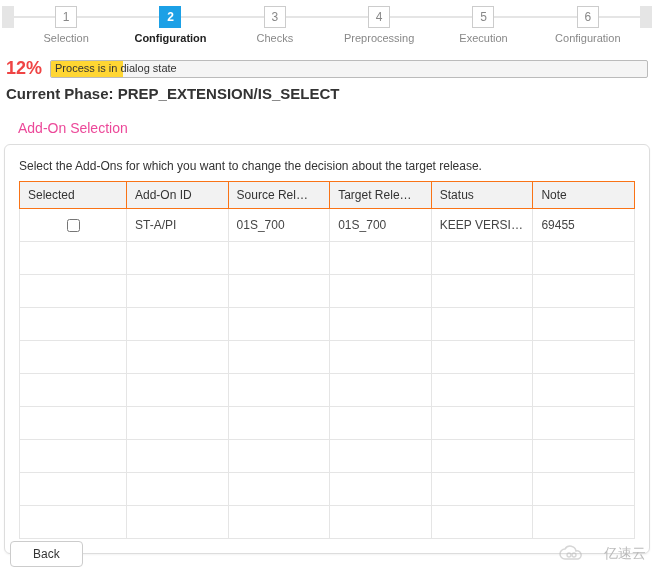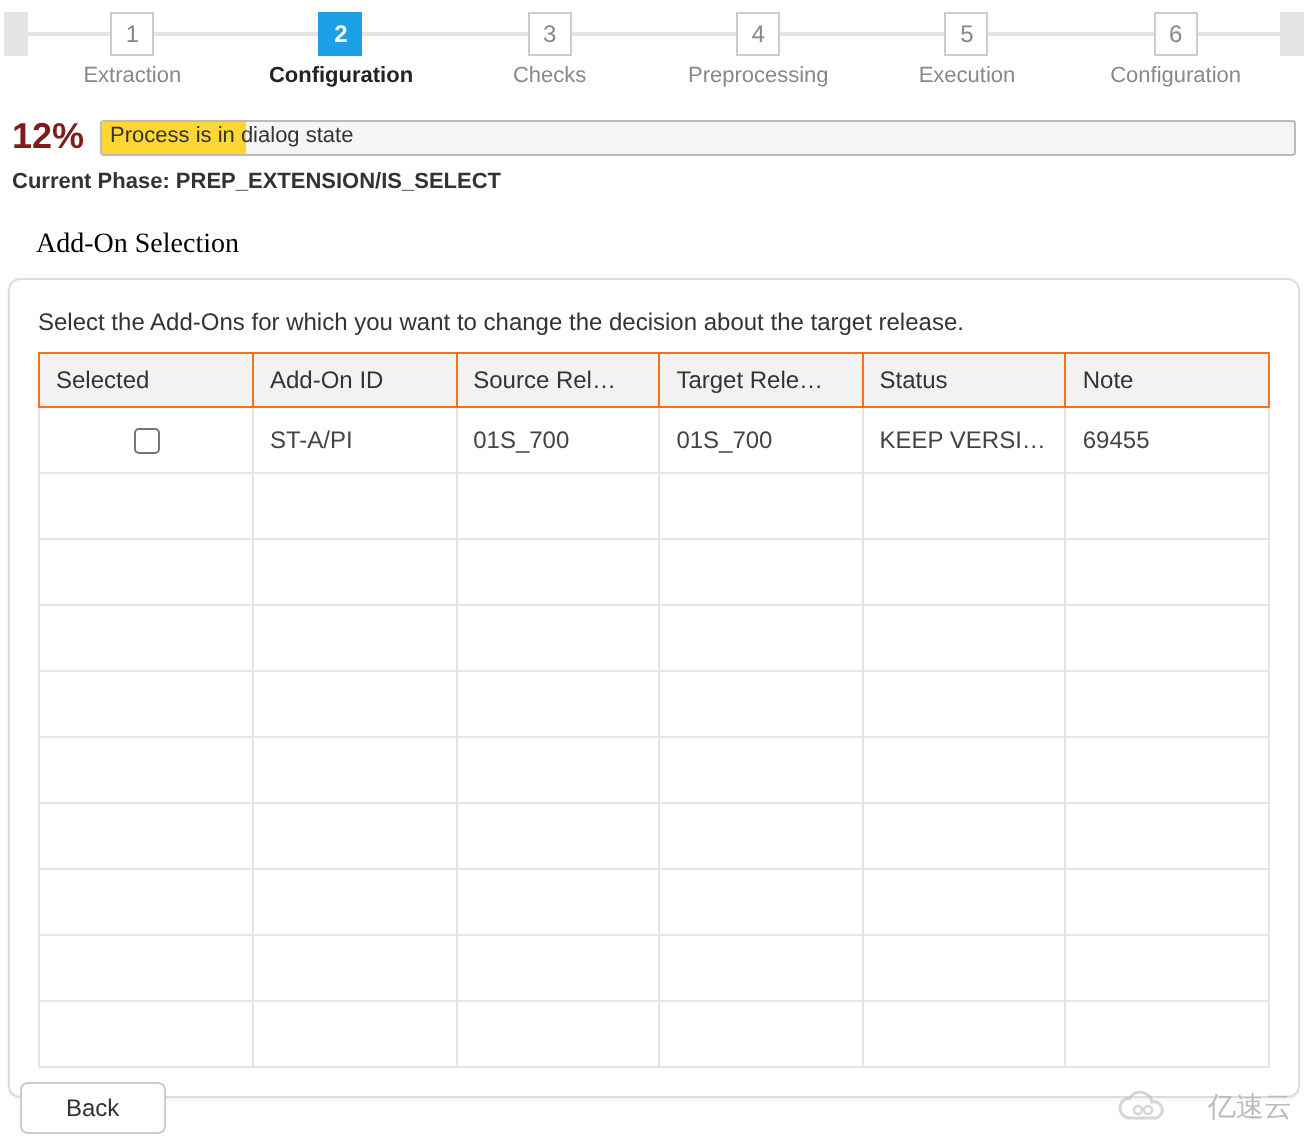--- a/index.html
+++ b/index.html
@@ -72,21 +72,21 @@
   }
 
   
   .status-row {
     display: flex;
     align-items: center;
     padding: 10px 6px 2px 6px;
     gap: 8px;
   }
   .pct {
-    color: #7f1d1d;
+    color: #ef4444;
     font-size: 18px;
     font-weight: bold;
   }
   .progress-wrap {
     flex: 1;
     height: 16px;
     border: 1px solid #bbb;
     border-radius: 2px;
     background: #f5f5f5;
     position: relative;
@@ -99,30 +99,29 @@
   }
   .progress-text {
     position: absolute;
     left: 4px;
     top: 1px;
     font-size: 11px;
     color: #333;
   }
   .phase {
     padding: 4px 16px 8px 6px;
-    font-size: 11px;
+    font-size: 15px;
     font-weight: bold;
   }
 
   
   .section-title {
     padding: 10px 16px 8px 18px;
     font-size: 14px;
-    color: #000000;
-    font-family: Liberation Serif, serif;
+    color: #ec4899;
   }
 
   
   .frame {
     margin: 0 4px;
     border: 1px solid #ddd;
     border-radius: 6px;
     padding: 14px 14px 14px 14px;
     box-shadow: 0 1px 2px rgba(0,0,0,0.05);
   }
@@ -197,21 +196,21 @@
     align-items: center;
     gap: 20px;
   }
   .watermark svg { opacity: 0.6; }
 </style>
 </head>
 <body>
 
 <div class="stepper">
   <div class="step-arrow"></div>
-<div class="step"><div class="step-line"></div><div class="step-num">1</div><div class="step-label">Extraction</div></div>
+<div class="step"><div class="step-line"></div><div class="step-num">1</div><div class="step-label">Selection</div></div>
     <div class="step active"><div class="step-line"></div><div class="step-num">2</div><div class="step-label">Configuration</div></div>
     <div class="step"><div class="step-line"></div><div class="step-num">3</div><div class="step-label">Checks</div></div>
     <div class="step"><div class="step-line"></div><div class="step-num">4</div><div class="step-label">Preprocessing</div></div>
     <div class="step"><div class="step-line"></div><div class="step-num">5</div><div class="step-label">Execution</div></div>
     <div class="step"><div class="step-line"></div><div class="step-num">6</div><div class="step-label">Configuration</div></div>
     <div class="step-arrow"></div>
   </div>
 
 <div class="status-row">
   <div class="pct">12%</div>

